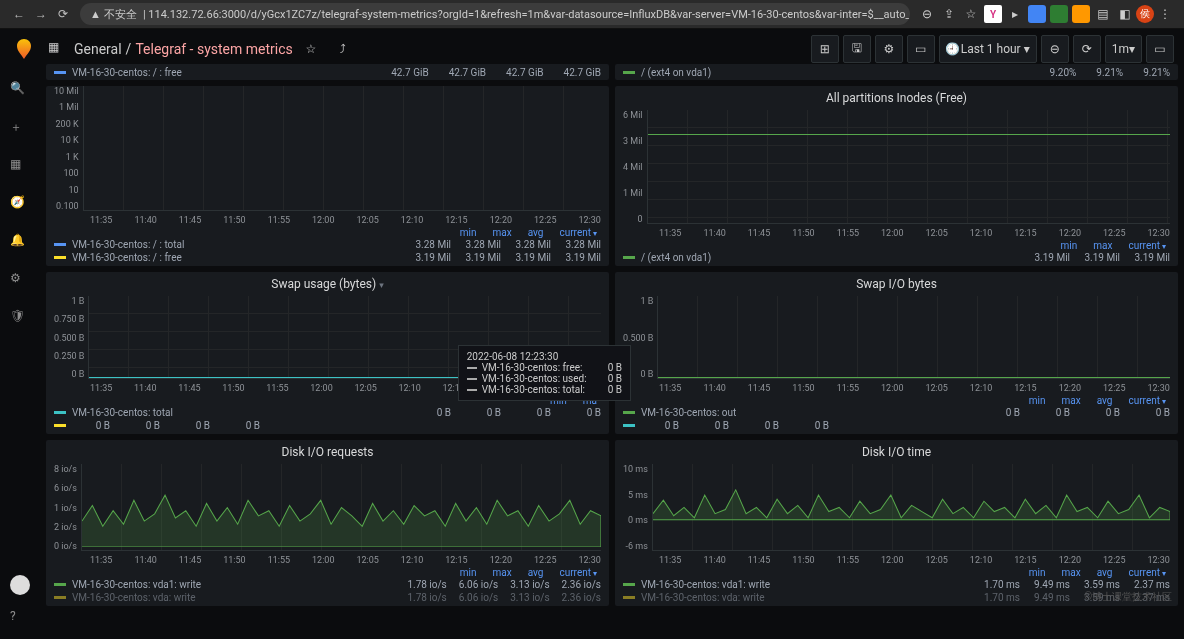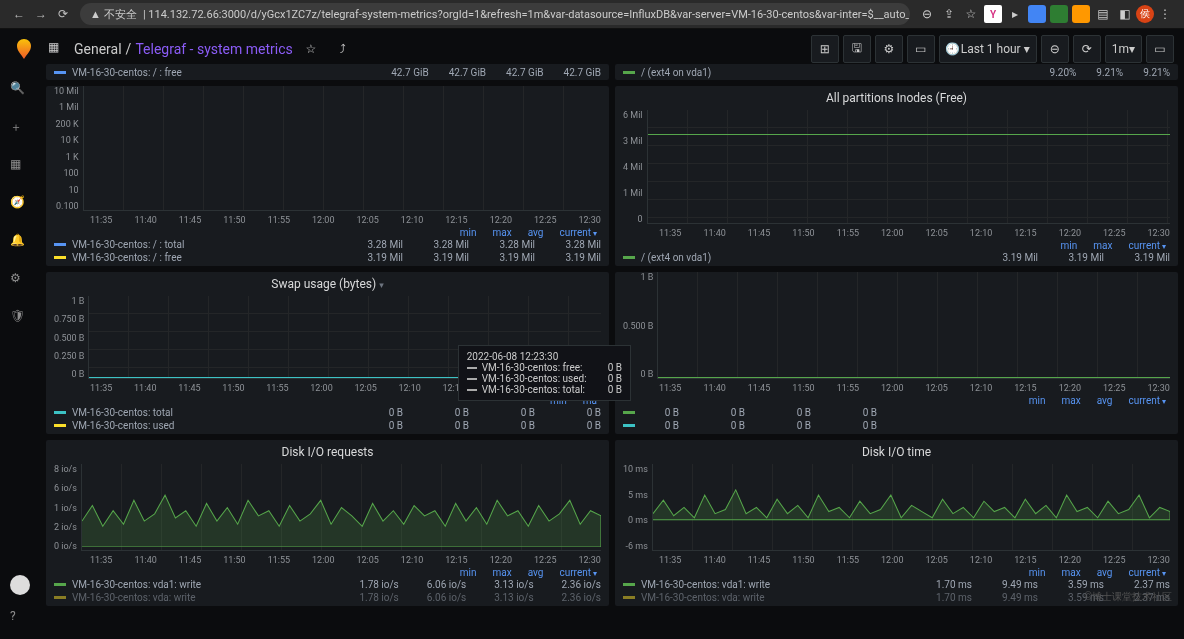--- a/index.html
+++ b/index.html
@@ -16,21 +16,21 @@
 .ext-g { background: #2e7d32; }
 .ext-o { background: #ff9800; }
 .avatar-c { width: 18px; height: 18px; border-radius: 50%; background: #d84315; color: #fff; font-size: 10px; display:flex;align-items:center;justify-content:center;}
 
 
 .gf-header { height: 40px; display: flex; align-items: center; padding: 0 10px; background: #0b0c0e; }
 .gf-logo { width: 28px; height: 28px; display:flex;align-items:center;justify-content:center; }
 .gf-logo svg { width: 24px; height: 24px; }
 .header-board { width: 18px; height: 18px; color: #ccc; margin-left: 10px; margin-right: 8px; }
 .breadcrumb { color: #ccc; font-size: 14px; display: flex; align-items: center; gap: 4px; }
-.breadcrumb .dash { color: #8b5cf6; }
+.breadcrumb .dash { color: #fca5a5; }
 .hdr-spacer { flex: 1; }
 .hdr-btn { height: 28px; min-width: 28px; display: flex; align-items: center; justify-content: center; border: 1px solid #2c3235; border-radius: 2px; margin-left: 4px; color: #ccc; background: #181b1f; padding: 0 6px; cursor: pointer; font-size: 12px; }
 .hdr-btn.no-border { border: none; background: transparent; }
 
 
 .gf-sidebar { position: absolute; left: 0; top: 69px; bottom: 0; width: 40px; display: flex; flex-direction: column; align-items: center; padding-top: 12px; gap: 18px; }
 .sb-icon { width: 20px; height: 20px; color: #8e8e8e; cursor: pointer; }
 .sb-bottom { margin-top: auto; margin-bottom: 10px; display:flex; flex-direction:column; align-items:center; gap: 14px; }
 .sb-avatar { width: 20px; height: 20px; border-radius: 50%; background: #ddd; }
 
@@ -50,21 +50,21 @@
 .yaxis { display: flex; flex-direction: column; justify-content: space-between; align-items: flex-end; color: #8e9297; font-size: 9px; padding-right: 4px; }
 .plot { flex: 1; position: relative; background: repeating-linear-gradient(to right, transparent 0, transparent 39px, #242628 39px, #242628 40px); border: 1px solid #2c3235; border-top: none; border-right: none; }
 .plot-grid-h { position: absolute; inset: 0; background: repeating-linear-gradient(to bottom, transparent 0, transparent 17px, #242628 17px, #242628 18px); }
 .xaxis { display: flex; justify-content: space-between; color: #8e9297; font-size: 9px; padding: 2px 8px 0 44px; }
 .legend { padding: 2px 8px; font-size: 10px; color: #9fa7b3; }
 .legend-hdr { display: flex; justify-content: flex-end; gap: 16px; color: #5794f2; padding-right: 4px; }
 .legend-hdr .cur::after { content: " ▾"; font-size: 8px; }
 .legend-row { display: flex; align-items: center; gap: 6px; padding: 1px 0; }
 .swatch { width: 12px; height: 3px; }
 .lr-label { flex: 1; }
-.lr-vals { display: flex; gap: 28px; }
+.lr-vals { display: flex; gap: 12px; }
 .lr-vals span { min-width: 38px; text-align: right; }
 
 
 .bars-stacked { position: absolute; inset: 0; display: flex; align-items: flex-end; }
 .bar-col { flex: 1; margin: 0 0.3px; display: flex; flex-direction: column-reverse; }
 .bar-red { background: #c4162a; }
 .bar-green { background: #56a64b; }
 .flatline { position: absolute; left: 0; right: 0; height: 1px; }
 
 .tooltip { position: absolute; background: #111217; border: 1px solid #2c3235; padding: 5px 8px; font-size: 10px; color: #ccc; z-index: 5; }
@@ -702,32 +702,32 @@
             <div class="lr-label">VM-16-30-centos: total</div>
             <div class="lr-vals">
               <span>0 B</span>
               <span>0 B</span>
               <span>0 B</span>
               <span>0 B</span>
             </div>
           </div>
         <div class="legend-row">
             <div class="swatch" style="background:#fade2a"></div>
-            <div class="lr-label">VM-16-30-centos: used</div>
             <div class="lr-vals">
               <span>0 B</span>
               <span>0 B</span>
               <span>0 B</span>
               <span>0 B</span>
             </div>
           </div>
       </div>
     </div>
 
     <div class="panel p-row2">
+      <div class="panel-title">Swap I/O bytes</div>
       <div class="panel-body">
         <div class="yaxis">
           <span>1 B</span>
             <span>0.500 B</span>
             <span>0 B</span>
         </div>
         <div class="plot">
           <div class="flatline" style="bottom:0;background:#56a64b"></div>
         </div>
       </div>
@@ -747,20 +747,21 @@
         </div>
       <div class="legend">
         <div class="legend-hdr">
             <span>min</span>
             <span>max</span>
             <span>avg</span>
             <span class="cur">current</span>
           </div>
         <div class="legend-row">
             <div class="swatch" style="background:#56a64b"></div>
+            <div class="lr-label">VM-16-30-centos: out</div>
             <div class="lr-vals">
               <span>0 B</span>
               <span>0 B</span>
               <span>0 B</span>
               <span>0 B</span>
             </div>
           </div>
         <div class="legend-row">
             <div class="swatch" style="background:#3cc2c4"></div>
             <div class="lr-vals">

